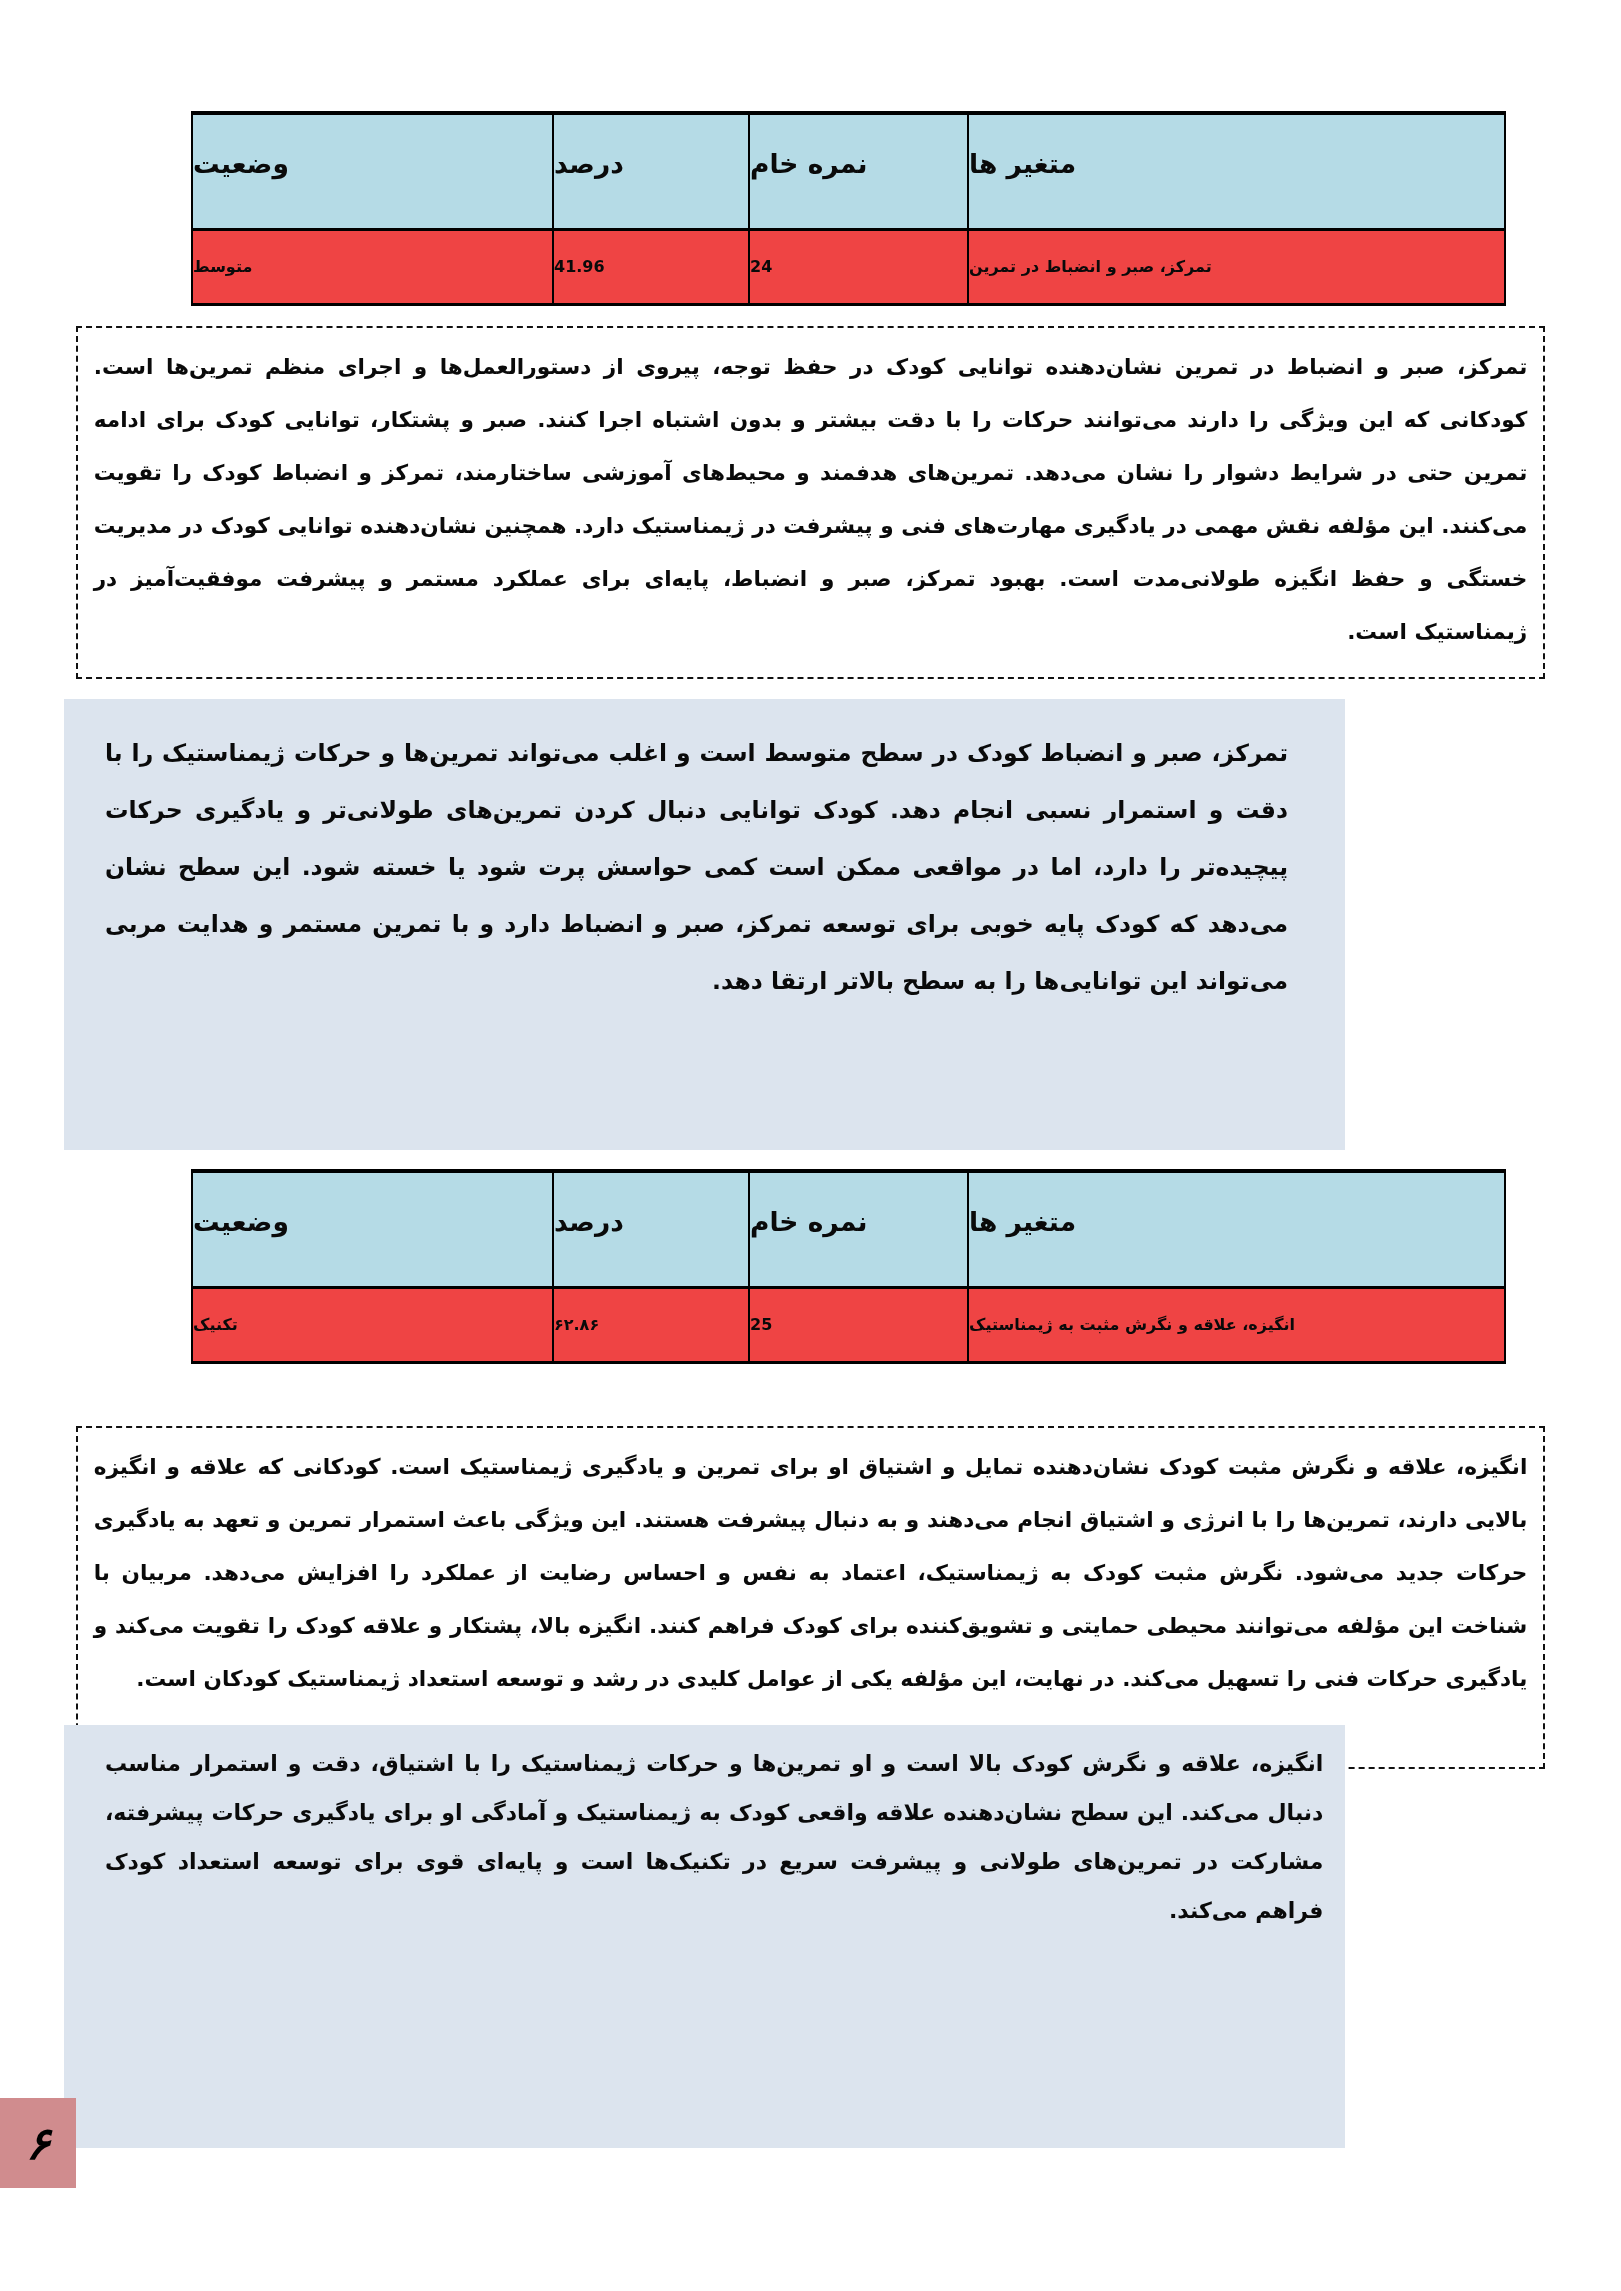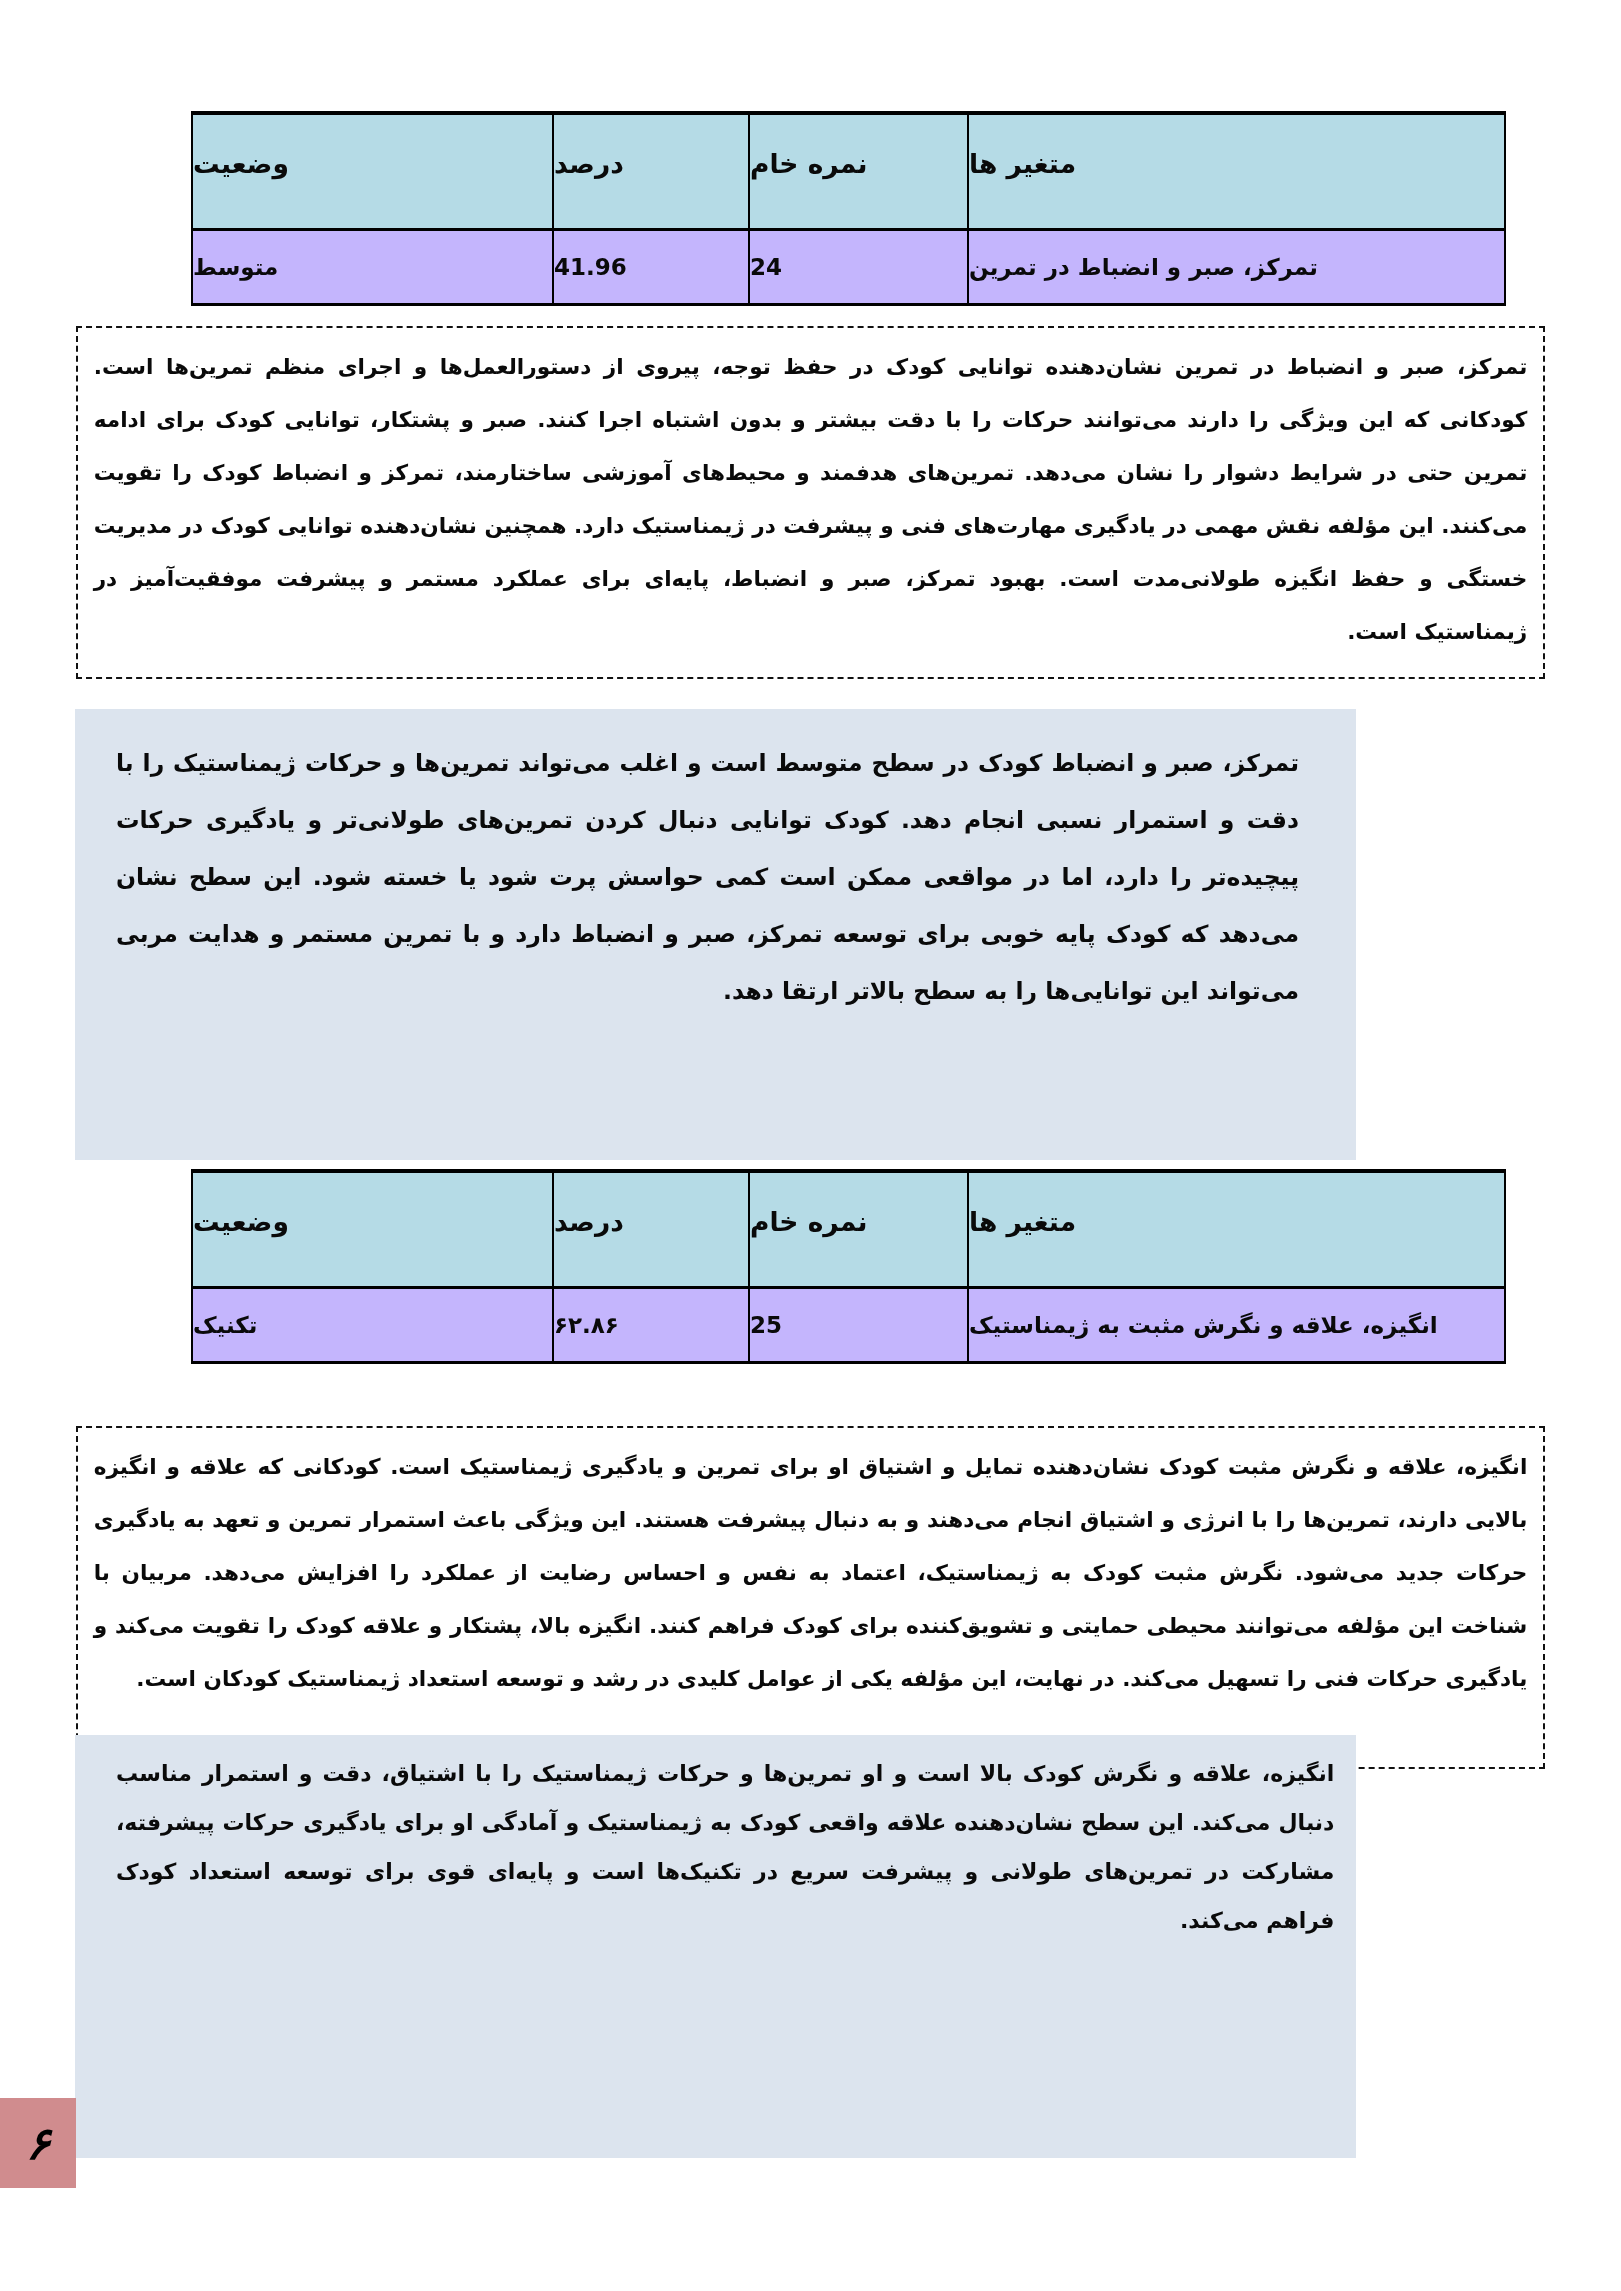--- a/index.html
+++ b/index.html
@@ -38,24 +38,24 @@
   }
   table.score-table th {
     background: var(--header-bg, #b5dbe6);
     height: 116px;
     vertical-align: top;
     padding-top: 33px;
     font-size: 26.5px;
     border-bottom: 3.9px solid #000;
   }
   table.score-table td {
-    background: #c4b5fd;
+    background: #ef4444;
     height: 75px;
     vertical-align: middle;
-    font-size: 23px;
+    font-size: 16px;
   }
   table.score-table th:not(:last-child),
   table.score-table td:not(:last-child) {
     border-left: 2px solid #000;
   }
 
   
   .dashed-box {
     position: absolute;
     left: 76px;
@@ -70,24 +70,23 @@
     font-size: 21.6px;
     font-weight: bold;
     line-height: 53px;
     text-align: justify;
     direction: rtl;
   }
 
   
   .blue-box {
     position: absolute;
-    left: 75px;
+    left: 64px;
     width: 1281px;
     background: var(--block-bg, #dce4ee);
-    margin-top: 10px;
   }
   .blue-box.b1 { top: 699px; height: 451px; }
   .blue-box.b2 { top: 1725px; height: 423px; }
   .blue-box p {
     font-weight: bold;
     text-align: justify;
     direction: rtl;
   }
   .blue-box.b1 p {
     padding: 25.5px 57px 0 41px;

